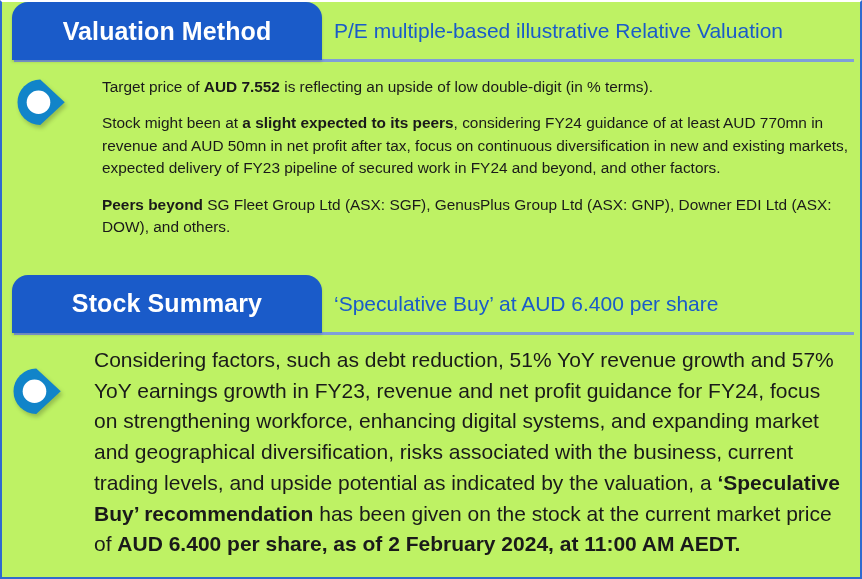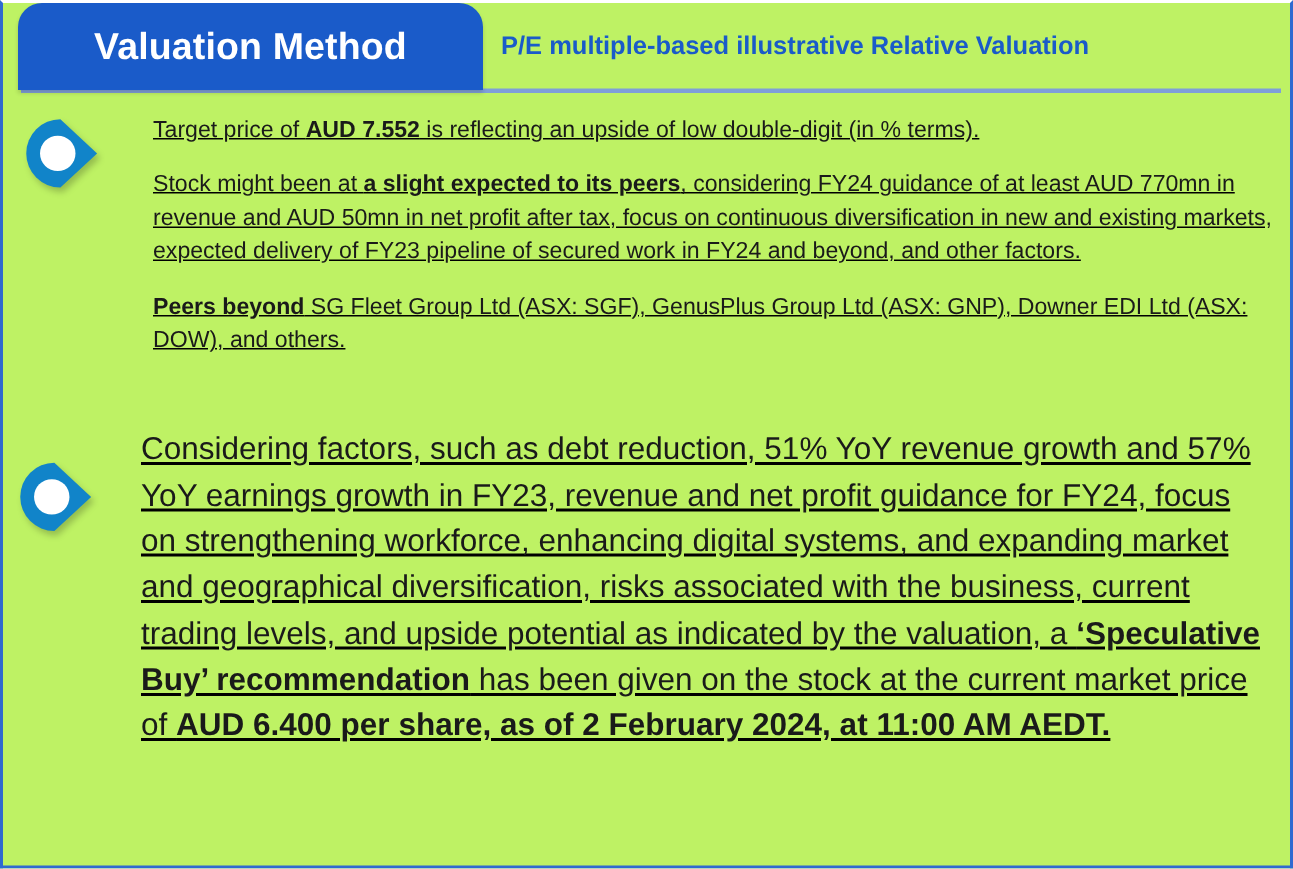--- a/index.html
+++ b/index.html
@@ -58,31 +58,30 @@
     white-space: nowrap;
   }
   .header-subtitle {
     position: absolute;
     left: 332px;
     top: 0;
     height: 58px;
     display: flex;
     align-items: center;
     color: #1a5bc9;
-    font-size: 17px;
-    font-weight: bold;
+    font-size: 21px;
+    font-weight: normal;
     white-space: nowrap;
   }
 
   
   .body-block {
     position: relative;
     padding-left: 100px;
     padding-right: 12px;
-    text-decoration: underline;
   }
   .pin-icon {
     position: absolute;
     left: 12px;
     width: 56px;
     height: 56px;
     filter: drop-shadow(2px 3px 2px rgba(0,0,0,0.22));
   }
   .para {
     color: #1a1a1a;
@@ -123,20 +122,27 @@
     </svg>
     <div class="paragraphs">
         <div class="para"><span>Target price of </span><b>AUD 7.552</b><span> is reflecting an upside of low double-digit (in % terms).</span></div>
         <div class="para"><span>Stock might been at </span><b>a slight expected to its peers</b><span>, considering FY24 guidance of at least AUD 770mn in revenue and AUD 50mn in net profit after tax, focus on continuous diversification in new and existing markets, expected delivery of FY23 pipeline of secured work in FY24 and beyond, and other factors.</span></div>
         <div class="para"><b>Peers beyond</b><span> SG Fleet Group Ltd (ASX: SGF), GenusPlus Group Ltd (ASX: GNP), Downer EDI Ltd (ASX: DOW), and others.</span></div>
       </div>
   </div>
 
   <div class="spacer-between"></div>
 
+  <div class="section-header">
+    <div class="header-underline"></div>
+    <div class="header-tab">
+      <span class="header-tab-label">Stock Summary</span>
+    </div>
+    <div class="header-subtitle">‘Speculative Buy’ at AUD 6.400 per share</div>
+  </div>
 
   <div class="body-block" id="block-summary-body">
     <svg class="pin-icon" viewBox="0 0 64 64">
       <path d="M30 4 A26 26 0 1 0 30 56 L58 30 Z" fill="#1184c9"></path>
       <circle cx="28" cy="30" r="13.5" fill="#ffffff"></circle>
     </svg>
     <div class="paragraphs">
         <div class="para"><span>Considering factors, such as debt reduction, 51% YoY revenue growth and 57% YoY earnings growth in FY23, revenue and net profit guidance for FY24, focus on strengthening workforce, enhancing digital systems, and expanding market and geographical diversification, risks associated with the business, current trading levels, and upside potential as indicated by the valuation, a </span><b>‘Speculative Buy’ recommendation</b><span> has been given on the stock at the current market price of </span><b>AUD 6.400 per share, as of 2 February 2024, at 11:00 AM AEDT.</b></div>
       </div>
   </div>

